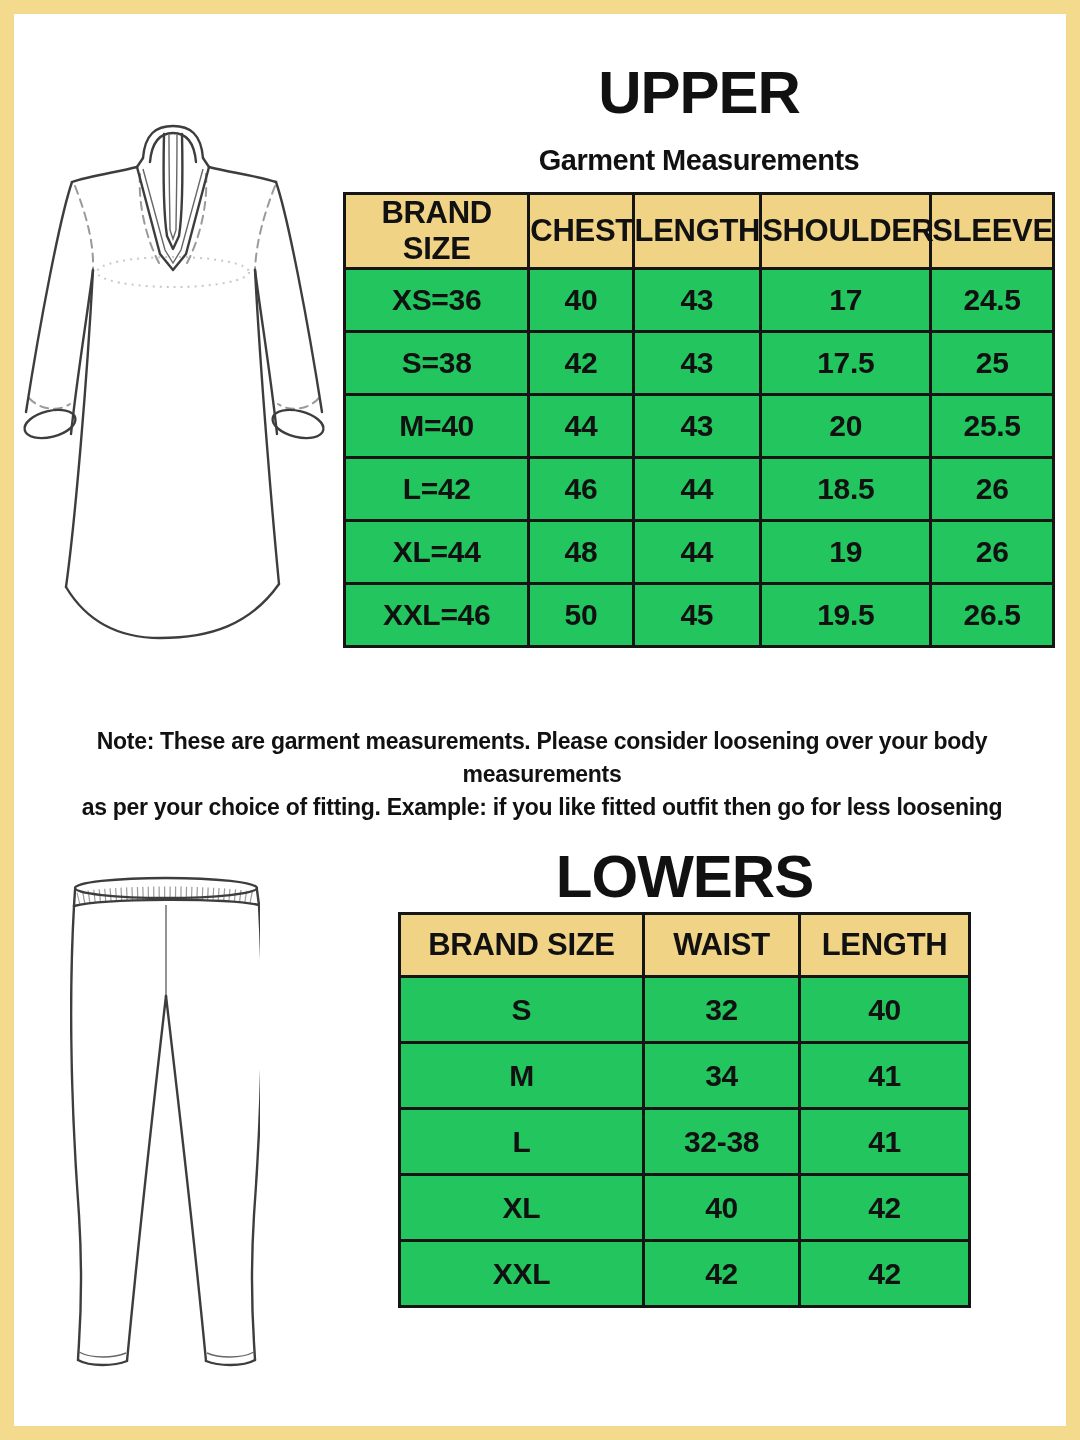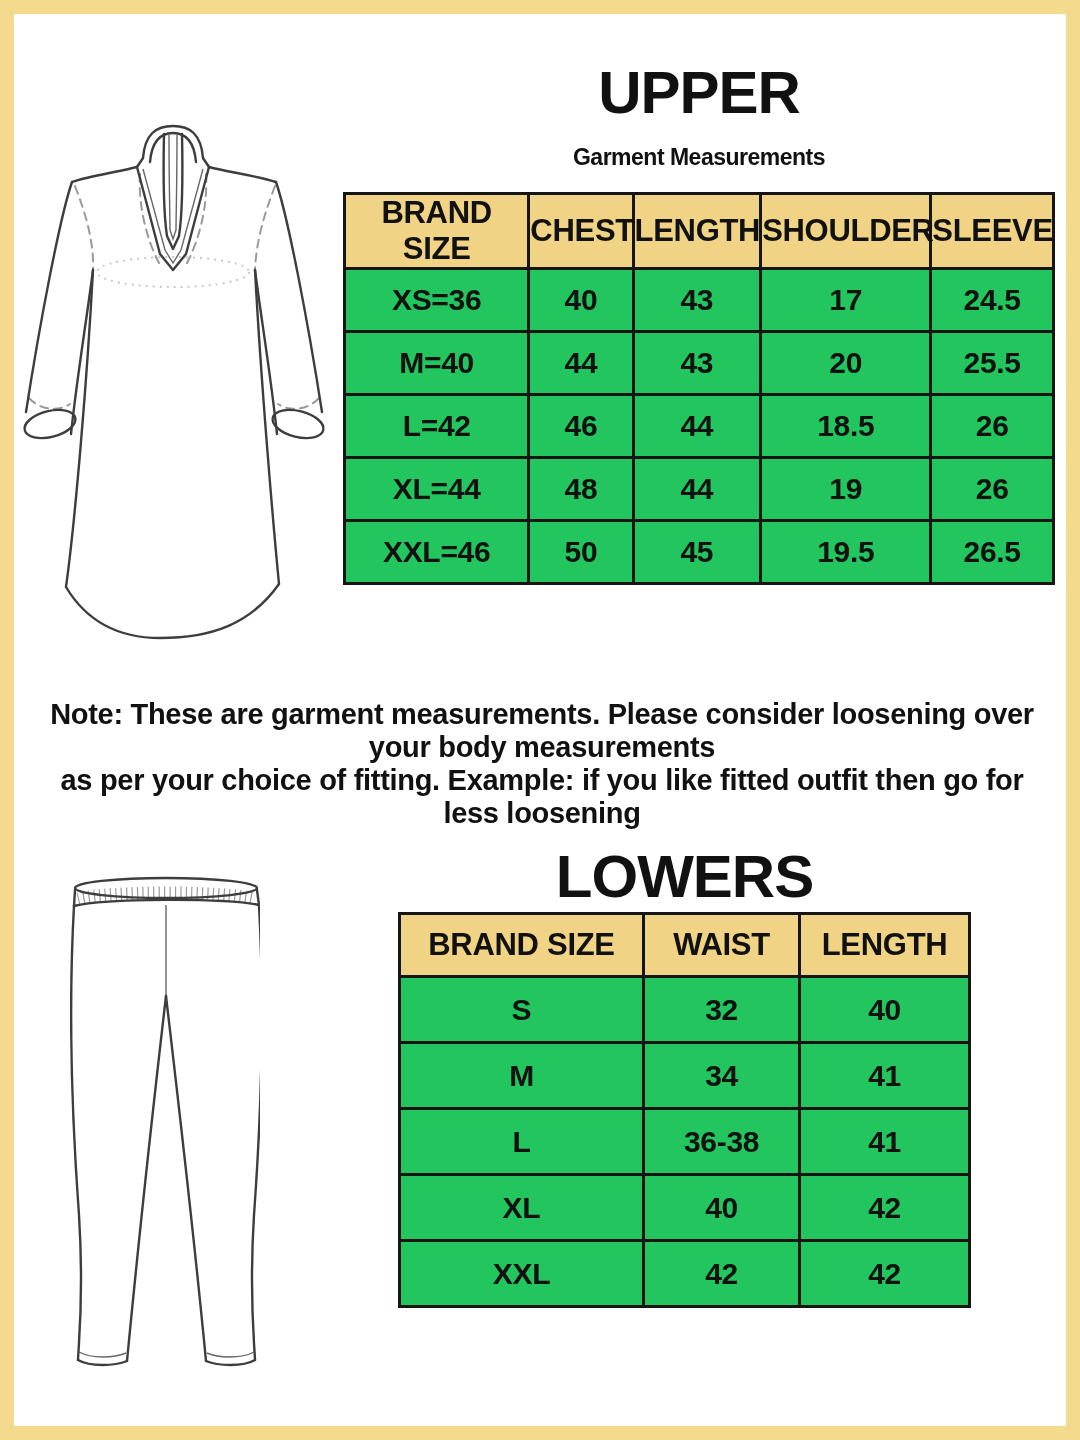--- a/index.html
+++ b/index.html
@@ -13,41 +13,41 @@
     font-family:"Liberation Sans", sans-serif;
     color:#111111;
     padding-left:40px;
   }
   .abs { position:absolute; }
   .big-title {
     font-size:60px; font-weight:bold; letter-spacing:-1px;
     text-align:center; line-height:1.1; color:#111;
   }
   .sub-title {
-    font-size:23px; font-weight:bold; letter-spacing:-0.5px;
+    font-size:29px; font-weight:bold; letter-spacing:-0.5px;
     text-align:center; color:#111;
   }
   table.size-table {
     border-collapse:collapse; table-layout:fixed; width:100%;
     background:#22c55e;
   }
   table.size-table th, table.size-table td {
     border:3px solid #151515;
     text-align:center; vertical-align:middle;
     font-weight:bold; letter-spacing:-0.3px;
     padding:0; color:#111;
   }
   table.size-table thead th {
     background:#f0d384; font-size:31px; height:60px;
   }
   #upper-table tbody td { font-size:30px; height:60px; }
   #lowers-table tbody td { font-size:30px; height:63px; }
   .note {
-    font-size:29px; font-weight:bold; text-align:center;
-    line-height:33px; white-space:pre-line; letter-spacing:-0.3px; color:#111;
+    font-size:23px; font-weight:bold; text-align:center;
+    line-height:33px; white-space:pre-line; letter-spacing:-0.3px; color:#111;margin-top:27px;
   }
   .lineart { stroke:#3d3d3d; stroke-width:2.4; fill:none; stroke-linecap:round; stroke-linejoin:round; }
   .lineart-thin { stroke:#666; stroke-width:1.4; fill:none; }
   .dashed { stroke:#9a9a9a; stroke-width:2; fill:none; stroke-dasharray:8 6; stroke-linecap:round; }
   .dotted { stroke:#c8c8c8; stroke-width:2; fill:none; stroke-dasharray:2 5; }
   .rib { stroke:#8a8a8a; stroke-width:13; fill:none; stroke-dasharray:1.2 4.2; opacity:.85; }
 </style>
 </head>
 <body>
 
@@ -111,20 +111,27 @@
       </thead>
       <tbody>
         <tr>
           <td>XS=36</td>
           <td>40</td>
           <td>43</td>
           <td>17</td>
           <td>24.5</td>
         </tr>
         <tr>
+          <td>S=38</td>
+          <td>42</td>
+          <td>43</td>
+          <td>17.5</td>
+          <td>25</td>
+        </tr>
+        <tr>
           <td>M=40</td>
           <td>44</td>
           <td>43</td>
           <td>20</td>
           <td>25.5</td>
         </tr>
         <tr>
           <td>L=42</td>
           <td>46</td>
           <td>44</td>
@@ -194,21 +201,21 @@
           <td>32</td>
           <td>40</td>
         </tr>
         <tr>
           <td>M</td>
           <td>34</td>
           <td>41</td>
         </tr>
         <tr>
           <td>L</td>
-          <td>36-38</td>
+          <td>32-38</td>
           <td>41</td>
         </tr>
         <tr>
           <td>XL</td>
           <td>40</td>
           <td>42</td>
         </tr>
         <tr>
           <td>XXL</td>
           <td>42</td>

